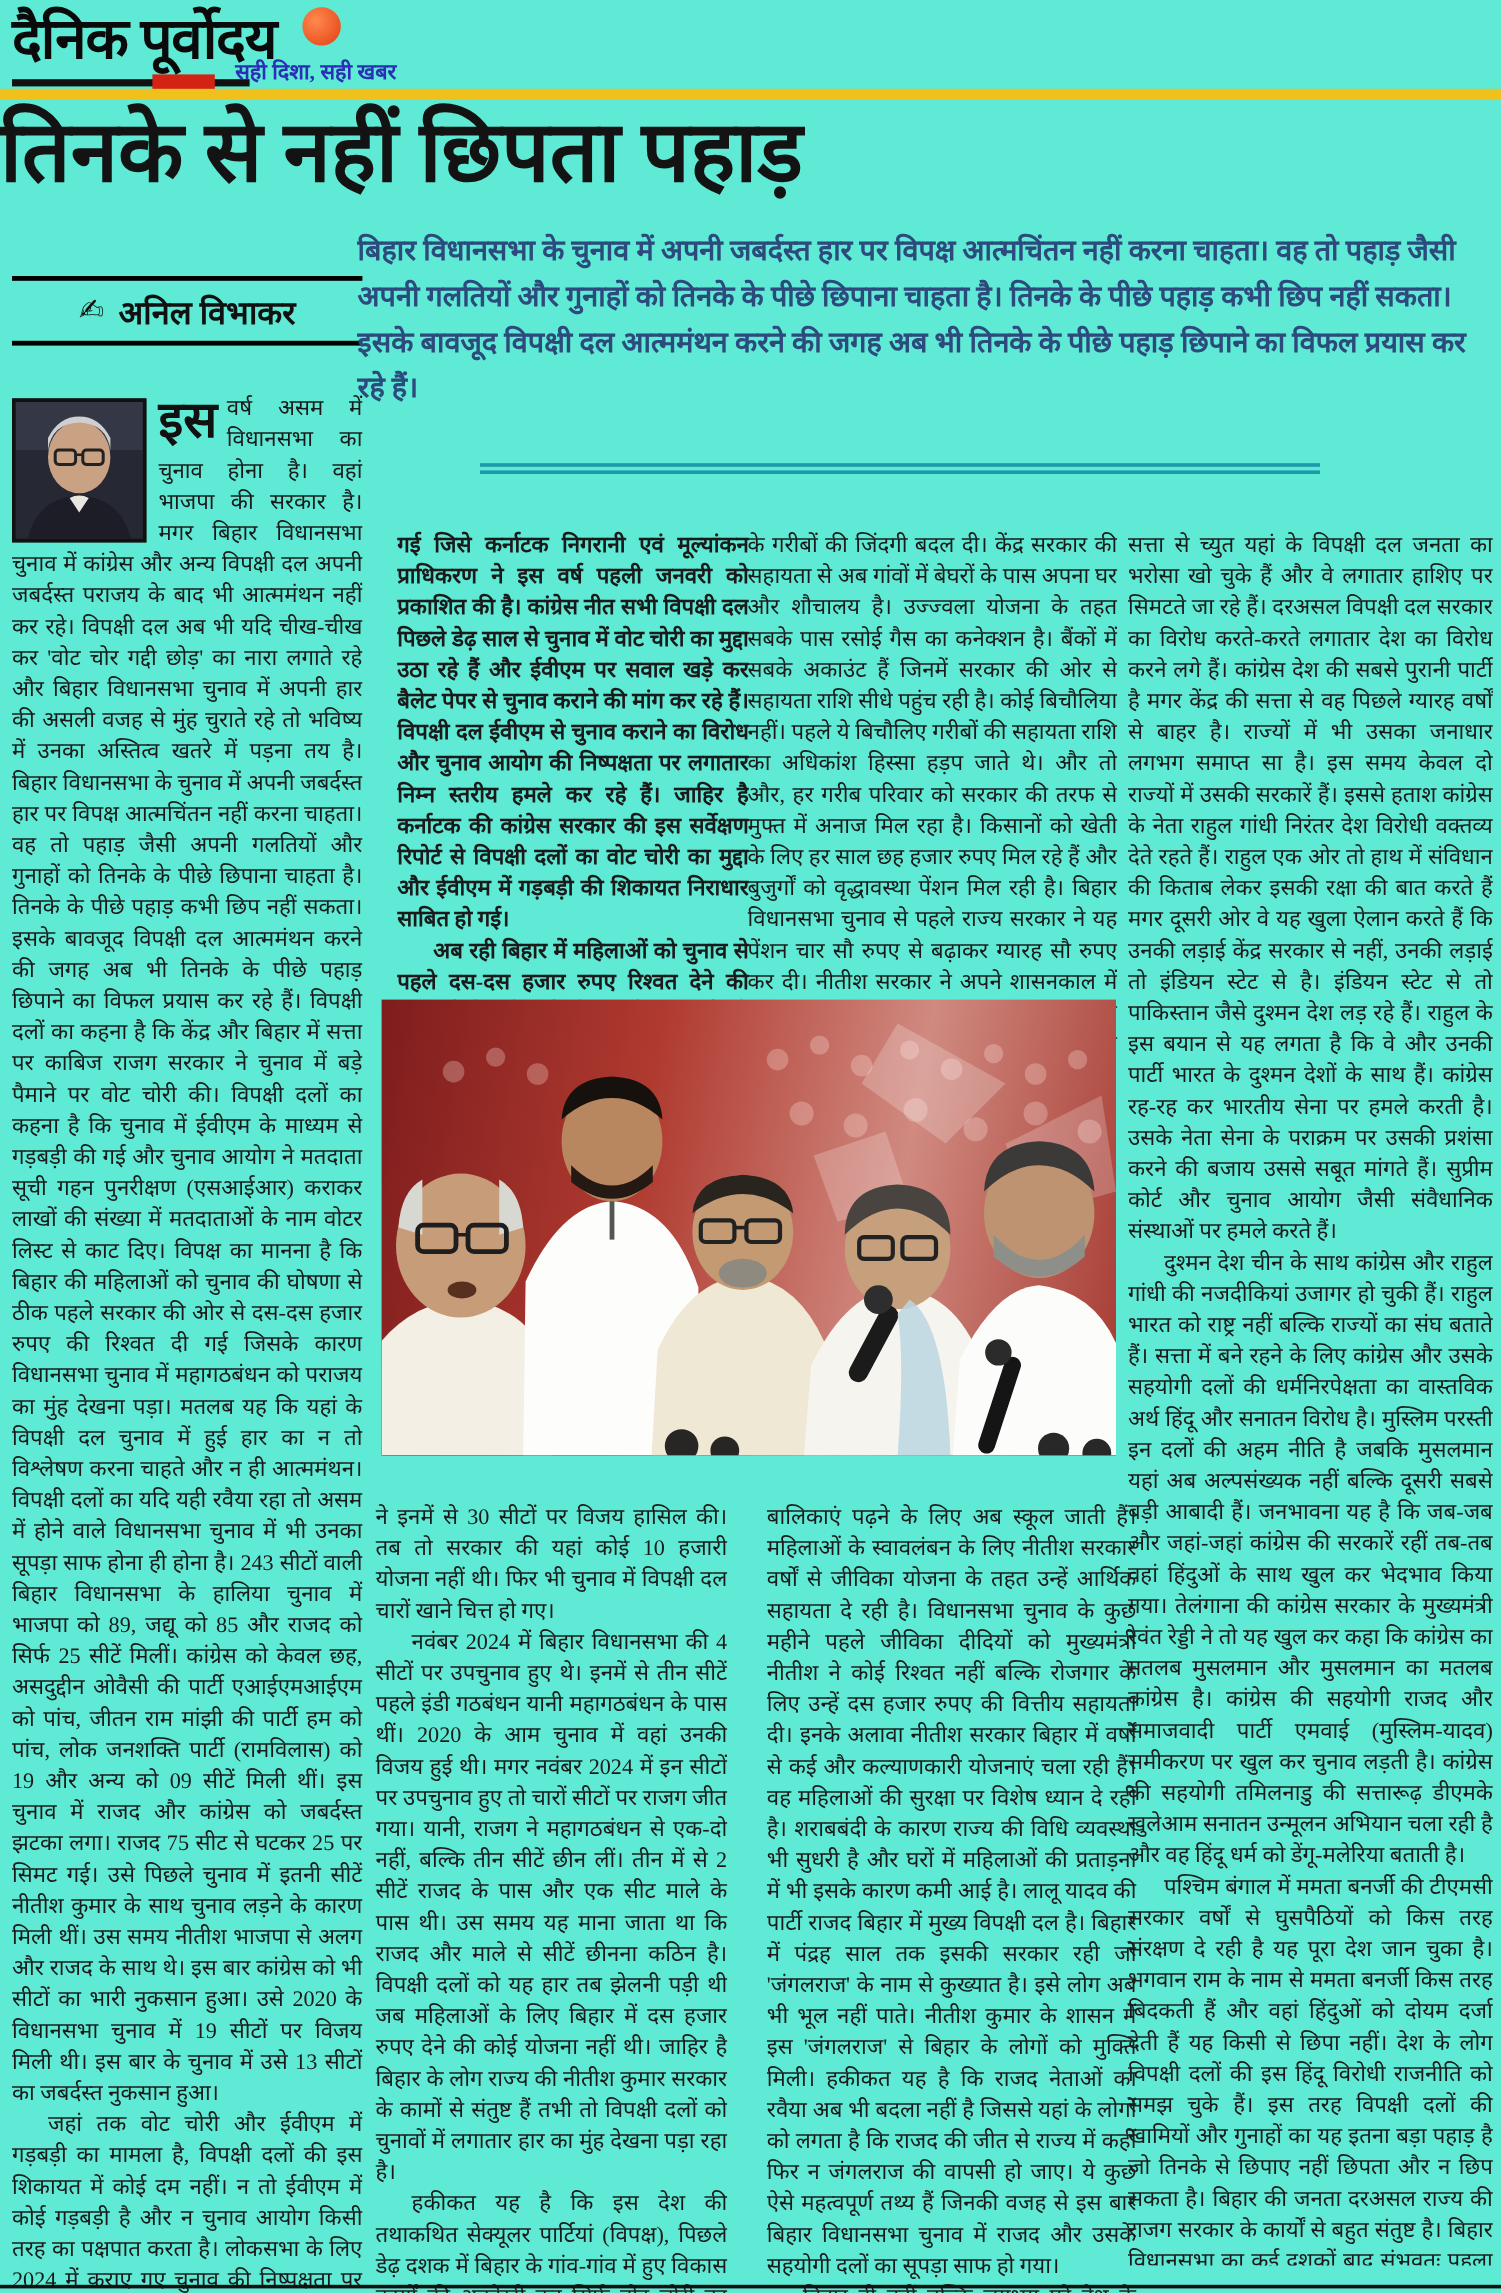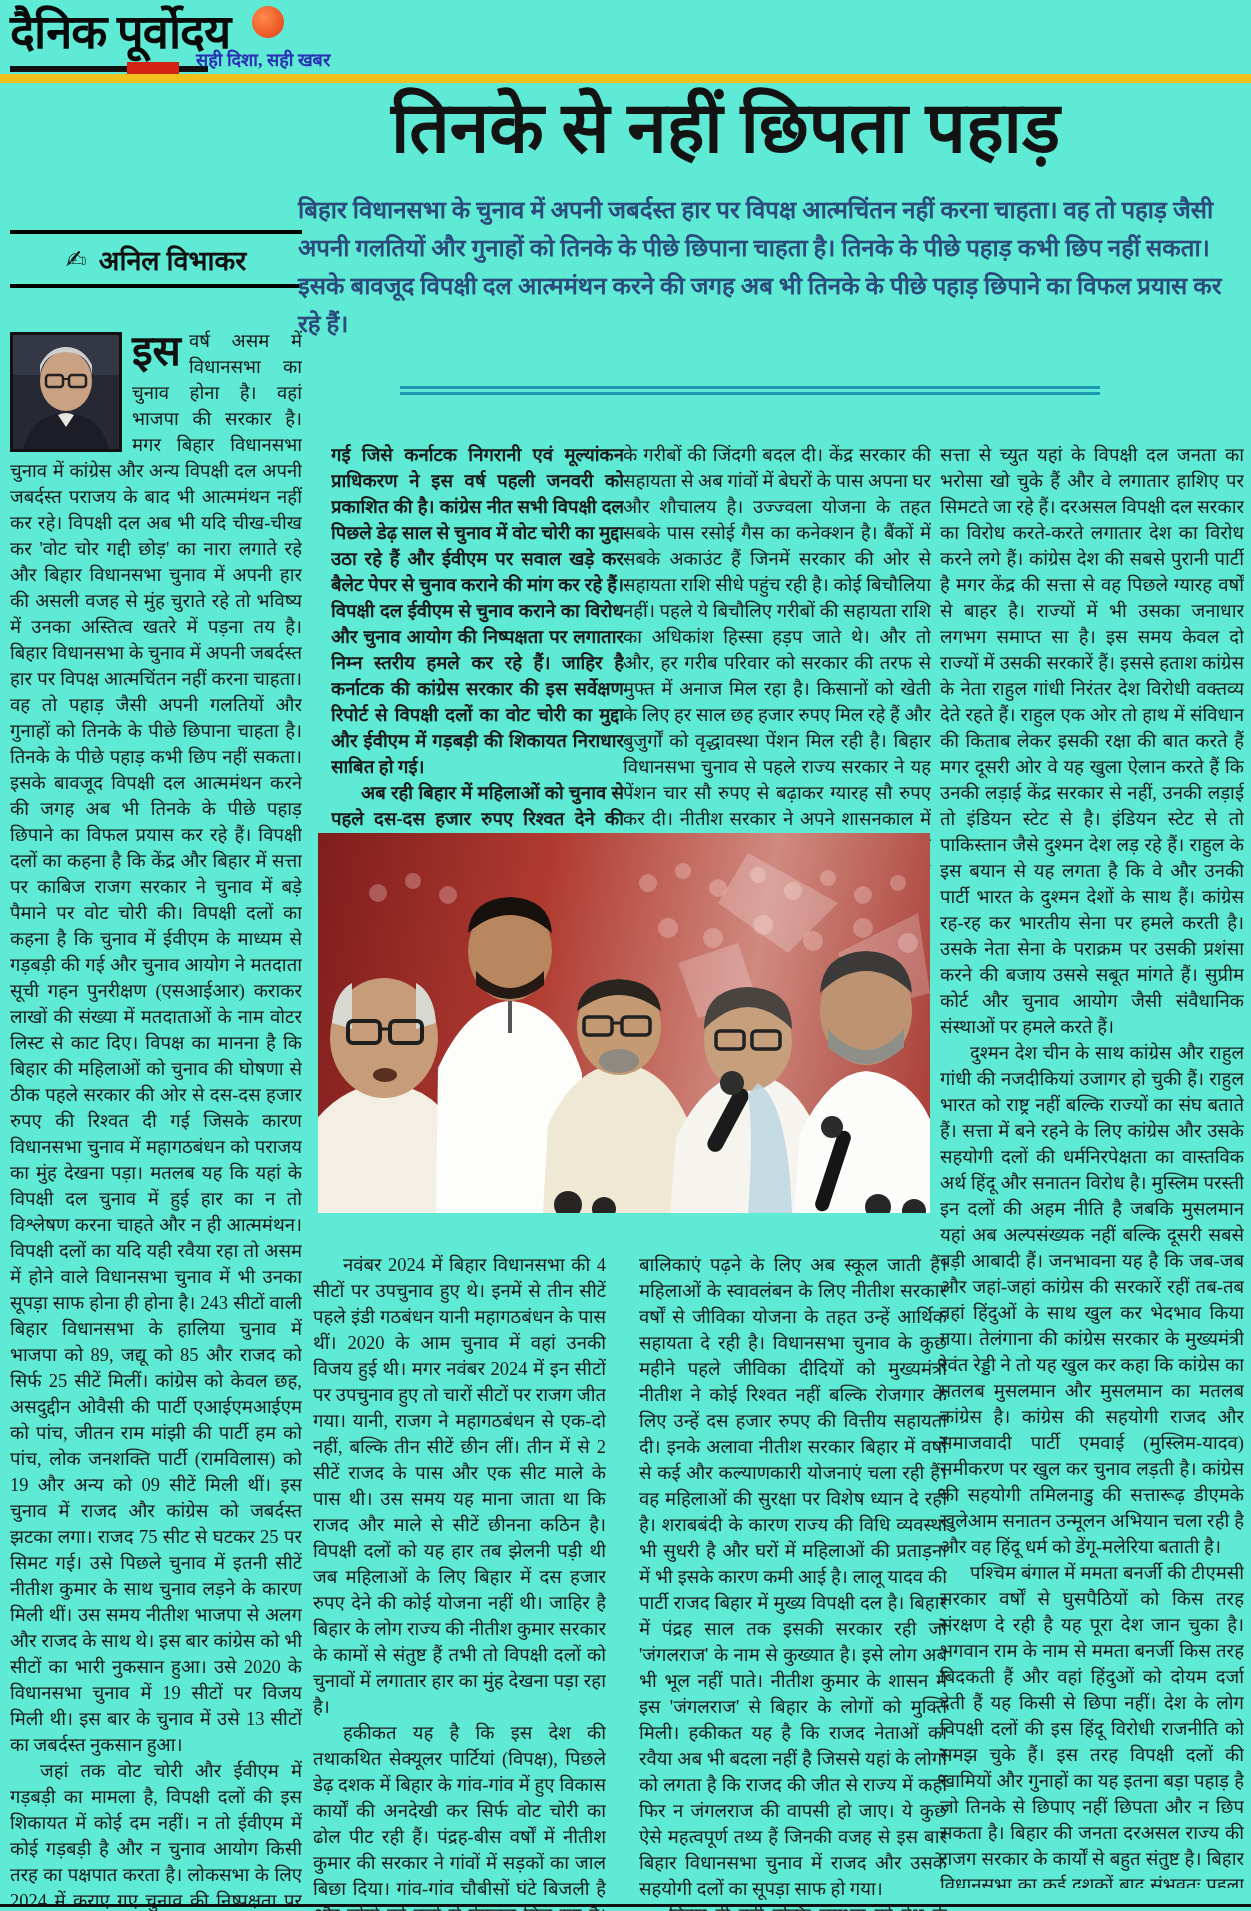--- a/index.html
+++ b/index.html
@@ -8,21 +8,21 @@
   
   .logo{position:absolute;left:10px;top:-2px;font-size:47px;font-weight:bold;color:#0a0a0a;
         letter-spacing:-1px;z-index:2;white-space:nowrap;}
   .sun{position:absolute;left:252px;top:6px;width:32px;height:32px;border-radius:50%;
        background:radial-gradient(circle at 35% 35%,#ff8a4d,#e33d12);z-index:1;}
   .tagline{position:absolute;left:196px;top:47px;font-size:18px;font-weight:bold;color:#2b2fb5;z-index:3;white-space:nowrap;}
   .mast-bar{position:absolute;left:10px;top:66px;width:198px;height:6px;background:#111;}
   .mast-badge{position:absolute;left:127px;top:62px;width:52px;height:13px;background:#d42315;}
   .yellow-bar{position:absolute;left:0;top:74px;width:1251px;height:9px;background:#f0c11c;}
   
-  .headline{position:absolute;left:0;top:84px;width:1060px;text-align:right;
+  .headline{position:absolute;left:0;top:84px;width:1060px;text-align:left;
             font-size:71px;font-weight:bold;color:#131313;line-height:1.25;}
   
   .byline{position:absolute;left:10px;top:230px;width:292px;height:50px;
           border-top:4px solid #000;border-bottom:4px solid #000;
           display:flex;align-items:center;justify-content:center;gap:12px;
           font-size:27px;font-weight:bold;color:#111;}
   .pen{font-size:25px;}
   
   .lead{position:absolute;left:298px;top:191px;width:950px;
         font-size:24px;line-height:38px;font-weight:bold;color:#2c4a7c;}
@@ -183,20 +183,21 @@
       <g fill="#111" opacity="0.9">
         <circle cx="250" cy="372" r="14"></circle>
           <circle cx="286" cy="376" r="12"></circle>
         <circle cx="560" cy="374" r="13"></circle>
           <circle cx="596" cy="378" r="12"></circle>
       </g>
     </svg>
   </div>
 
   <div id="col2b" class="bodycol">
+    <p>ने इनमें से 30 सीटों पर विजय हासिल की। तब तो सरकार की यहां कोई 10 हजारी योजना नहीं थी। फिर भी चुनाव में विपक्षी दल चारों खाने चित्त हो गए।</p>
     <p class="ind">नवंबर 2024 में बिहार विधानसभा की 4 सीटों पर उपचुनाव हुए थे। इनमें से तीन सीटें पहले इंडी गठबंधन यानी महागठबंधन के पास थीं। 2020 के आम चुनाव में वहां उनकी विजय हुई थी। मगर नवंबर 2024 में इन सीटों पर उपचुनाव हुए तो चारों सीटों पर राजग जीत गया। यानी, राजग ने महागठबंधन से एक-दो नहीं, बल्कि तीन सीटें छीन लीं। तीन में से 2 सीटें राजद के पास और एक सीट माले के पास थी। उस समय यह माना जाता था कि राजद और माले से सीटें छीनना कठिन है। विपक्षी दलों को यह हार तब झेलनी पड़ी थी जब महिलाओं के लिए बिहार में दस हजार रुपए देने की कोई योजना नहीं थी। जाहिर है बिहार के लोग राज्य की नीतीश कुमार सरकार के कामों से संतुष्ट हैं तभी तो विपक्षी दलों को चुनावों में लगातार हार का मुंह देखना पड़ा रहा है।</p>
     <p class="ind">हकीकत यह है कि इस देश की तथाकथित सेक्यूलर पार्टियां (विपक्ष), पिछले डेढ़ दशक में बिहार के गांव-गांव में हुए विकास कार्यों की अनदेखी कर सिर्फ वोट चोरी का ढोल पीट रही हैं। पंद्रह-बीस वर्षों में नीतीश कुमार की सरकार ने गांवों में सड़कों का जाल बिछा दिया। गांव-गांव चौबीसों घंटे बिजली है और लोगों को नलों से पेयजल मिल रहा है। केंद्र की नरेंद्र मोदी सरकार ने अपने ग्यारह वर्ष के शासन में बिहार</p>
   </div>
 
   <div id="col3b" class="bodycol">
     <p>बालिकाएं पढ़ने के लिए अब स्कूल जाती हैं। महिलाओं के स्वावलंबन के लिए नीतीश सरकार वर्षों से जीविका योजना के तहत उन्हें आर्थिक सहायता दे रही है। विधानसभा चुनाव के कुछ महीने पहले जीविका दीदियों को मुख्यमंत्री नीतीश ने कोई रिश्वत नहीं बल्कि रोजगार के लिए उन्हें दस हजार रुपए की वित्तीय सहायता दी। इनके अलावा नीतीश सरकार बिहार में वर्षों से कई और कल्याणकारी योजनाएं चला रही हैं। वह महिलाओं की सुरक्षा पर विशेष ध्यान दे रही है। शराबबंदी के कारण राज्य की विधि व्यवस्था भी सुधरी है और घरों में महिलाओं की प्रताड़ना में भी इसके कारण कमी आई है। लालू यादव की पार्टी राजद बिहार में मुख्य विपक्षी दल है। बिहार में पंद्रह साल तक इसकी सरकार रही जो 'जंगलराज' के नाम से कुख्यात है। इसे लोग अब भी भूल नहीं पाते। नीतीश कुमार के शासन में इस 'जंगलराज' से बिहार के लोगों को मुक्ति मिली। हकीकत यह है कि राजद नेताओं का रवैया अब भी बदला नहीं है जिससे यहां के लोगों को लगता है कि राजद की जीत से राज्य में कहीं फिर न जंगलराज की वापसी हो जाए। ये कुछ ऐसे महत्वपूर्ण तथ्य हैं जिनकी वजह से इस बार बिहार विधानसभा चुनाव में राजद और उसके सहयोगी दलों का सूपड़ा साफ हो गया।</p>
     <p class="ind">बिहार ही नहीं बल्कि लगभग पूरे देश के राजनीतिक परिदृश्य पर गौर करने पर ऐसा लगता है कि देश की जनता के सामने इस समय राजग को वोट देने के सिवा कोई विकल्प नहीं। मजबूत लोकतंत्र में मजबूत विपक्ष का होना जरूरी है। मगर</p>
   </div>
 
   <div id="col4" class="bodycol">

